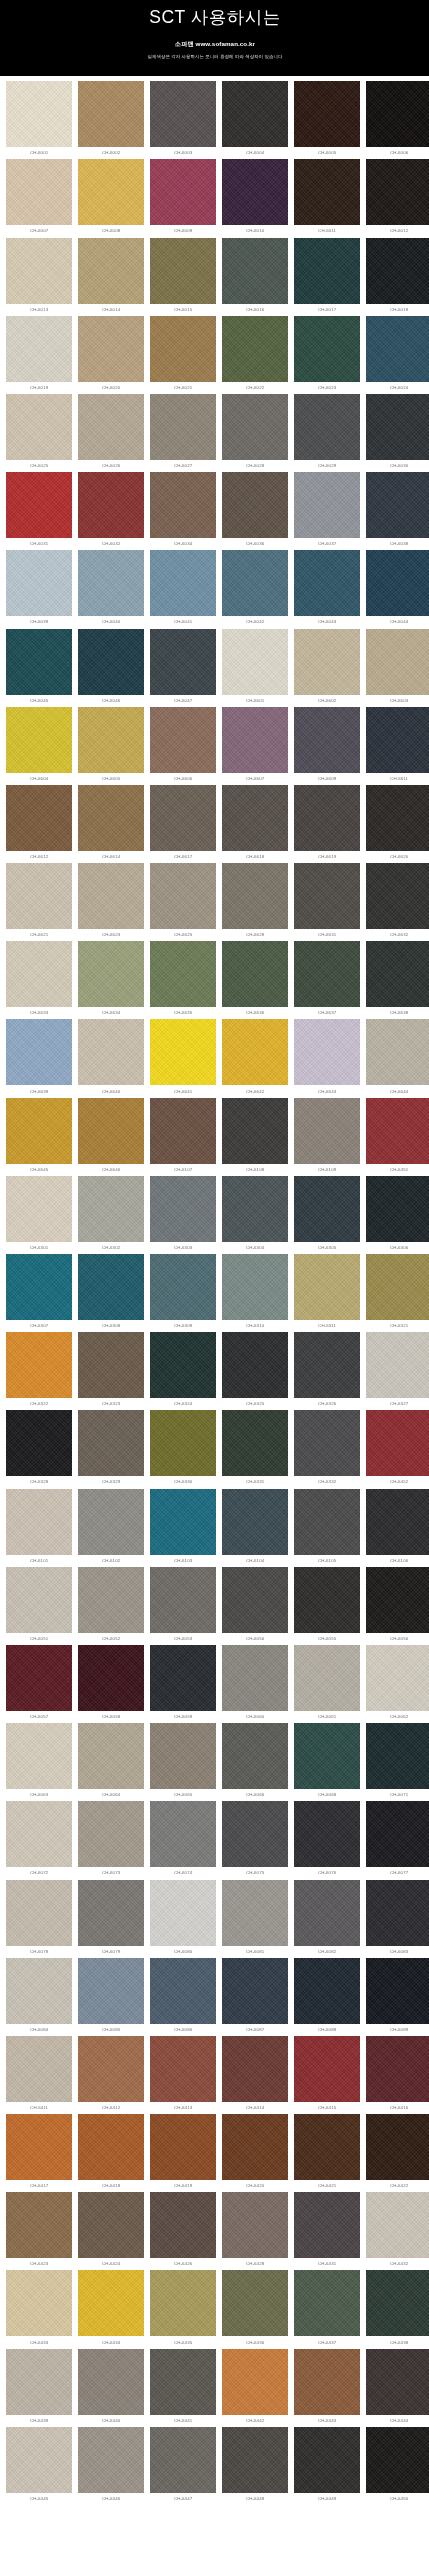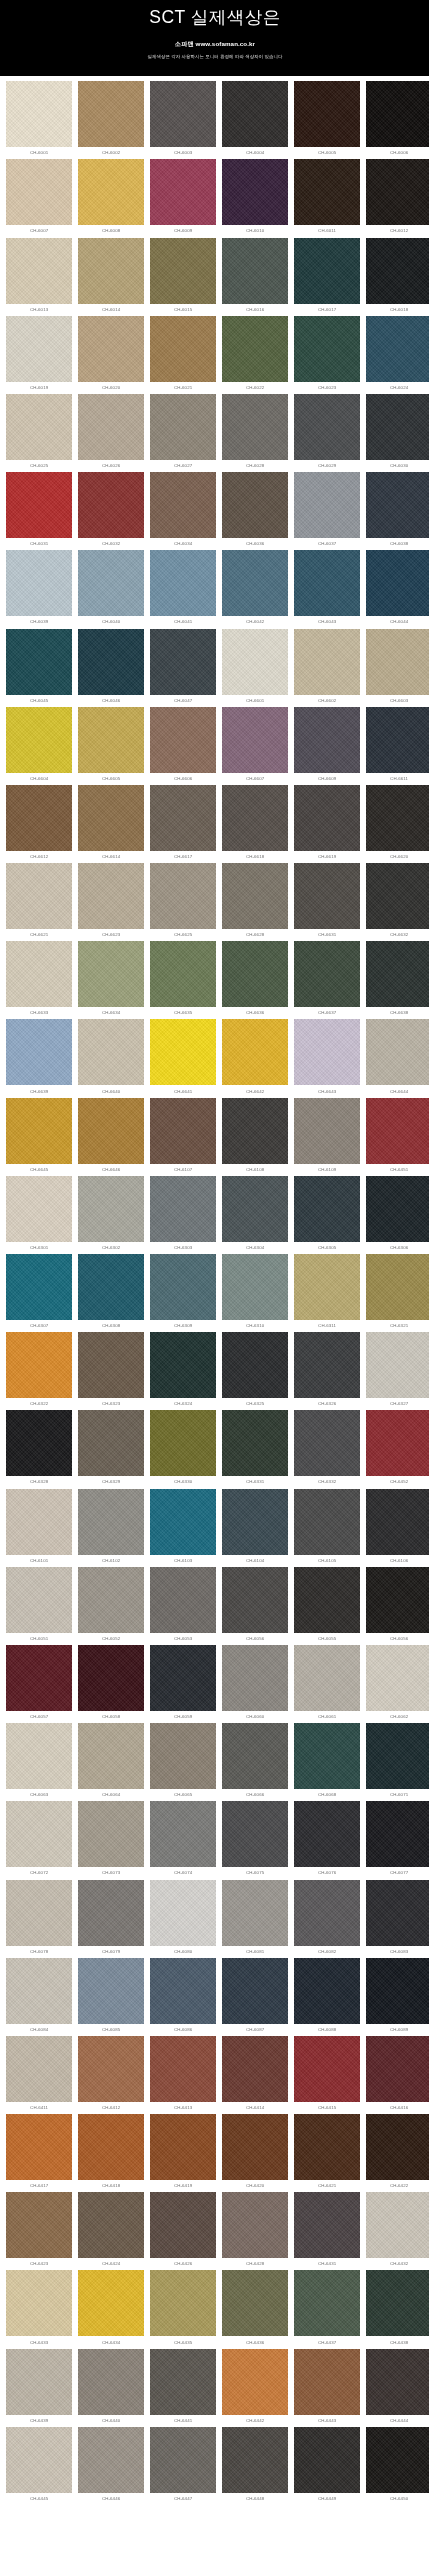--- a/index.html
+++ b/index.html
@@ -85,21 +85,21 @@
     text-align: center;
     padding: 3.1px 0 4.1px 0;
     letter-spacing: 0.1px;
     white-space: nowrap;
   }
 </style>
 </head>
 <body>
 
 <div id="header">
-  <div class="title">SCT 실제색상은</div>
+  <div class="title">SCT 사용하시는</div>
   <div class="site">소파맨 www.sofaman.co.kr</div>
   <div class="disclaimer">실제색상은 각자 사용하시는 모니터 환경에 따라 색상차이 있습니다</div>
 </div>
 
 <div id="sheet">
     <div class="swatch-row">
       <div class="swatch-cell">
         <div class="chip-wrap">
           <div class="chip" style="background-color: rgb(232, 224, 205);"></div>
         </div>

